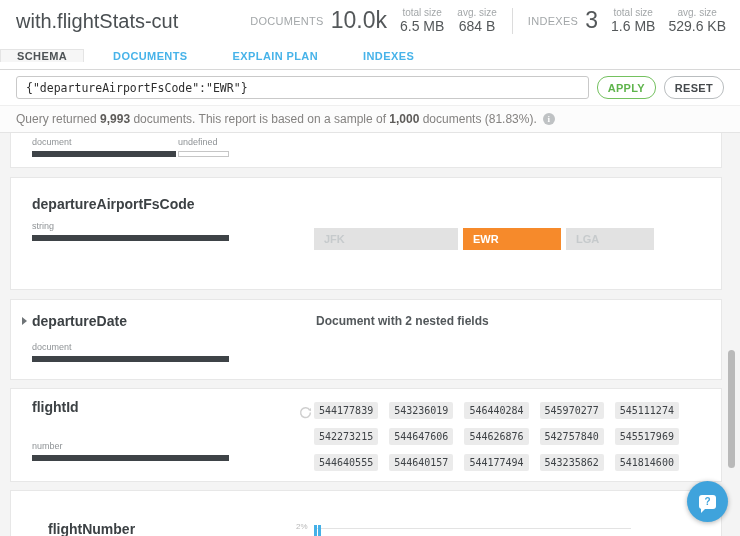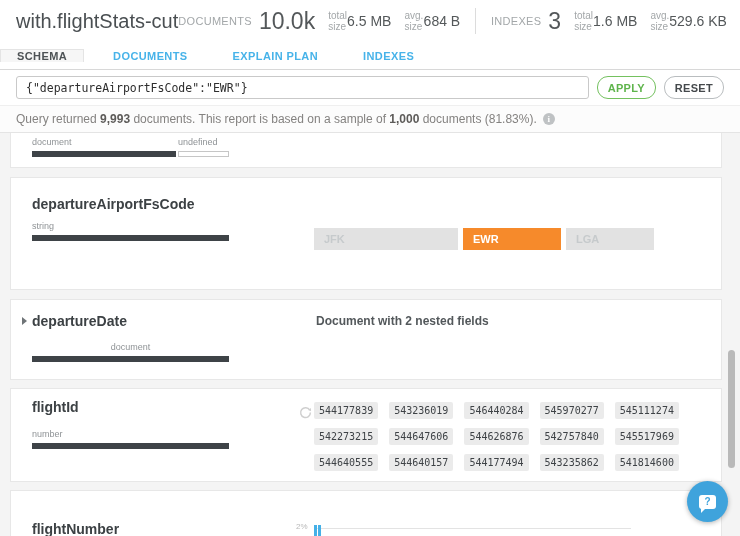--- a/index.html
+++ b/index.html
@@ -5,21 +5,21 @@
   * { margin:0; padding:0; box-sizing:border-box; }
   html,body { width:740px; height:536px; overflow:hidden; background:#fff;
     font-family:"Liberation Sans", sans-serif; }
 
   
   .header { height:42px; display:flex; align-items:center; padding:0 14px 0 16px; background:#fff; }
   .coll-title { font-size:20px; color:#4a4f52; font-weight:400; white-space:nowrap; }
   .stats { margin-left:auto; display:flex; align-items:center; }
   .stat-label { font-size:11px; color:#a3a7a9; letter-spacing:.3px; }
   .stat-big { font-size:23px; color:#54585a; font-weight:400; margin-left:7px; }
-  .stat-pair { display:flex; flex-direction:row; align-items:center; margin-left:13px; line-height:1.1; }
+  .stat-pair { display:flex; flex-direction:column; align-items:center; margin-left:13px; line-height:1.1; }
   .stat-pair .lbl { font-size:10px; color:#a3a7a9; }
   .stat-pair .val { font-size:14px; color:#54585a; margin-top:1px; white-space:nowrap; }
   .stat-divider { width:1px; height:26px; background:#dcdcdc; margin:0 15px; }
 
   
   .tabbar { height:28px; display:flex; align-items:center; 
     border-bottom:1px solid #d8d8d8; background:#fff; }
   .tab { display:flex; align-items:center; padding:0 16px; margin-right:13px;
     font-size:11px; font-weight:bold; letter-spacing:.4px; color:#47b3e9; cursor:pointer; }
   .tab.active { background:#f6f6f6; border:1px solid #e4e4e4; border-bottom:none; color:#4d5255; }
@@ -39,21 +39,21 @@
   .statusbar b { color:#5d5b59; }
   .info-icon { width:12px; height:12px; border-radius:50%; background:#bfc2c4; color:#fff;
     font-size:9px; font-weight:bold; display:inline-flex; align-items:center; justify-content:center;
     margin-left:6px; font-family:"Liberation Serif", serif; }
 
   
   .content { position:relative; height:403px; background:#f4f4f4; padding:0 18px 0 10px; overflow:hidden; }
   .card { position:relative; background:#fff; border:1px solid #e7e7e7; }
   .card-cut-top { height:35px; border-top:none; padding:5px 0 0 21px; display:flex; }
   .card-airport { height:113px; margin-top:9px; }
-  .card-depdate { height:81px; margin-top:9px;text-align:center; }
+  .card-depdate { height:81px; margin-top:9px; }
   .card-flightid { height:94px; margin-top:8px; }
   .card-flightnum { height:60px; margin-top:8px; }
 
   .fname { position:absolute; left:21px; font-size:14px; font-weight:bold; color:#3c4144; }
   .tgroup { line-height:1; }
   .type-label { font-size:9px; color:#8f9396; margin-bottom:4px; }
   .bar { height:6px; background:#3e4347; }
   .bar.outline { background:#fff; border:1px solid #c6c6c6; }
   .w197 { width:197px; } .w167 { width:197px; }
   .abs { position:absolute; }
@@ -175,21 +175,21 @@
     <div class="fname" style="top:13px;">departureDate</div>
     <div class="nested-summary">Document with 2 nested fields</div>
     <div class="tgroup abs" style="left:21px; top:43px;">
       <div class="type-label">document</div>
       <div class="bar w167"></div>
     </div>
   </div>
 
   <div class="card card-flightid">
     <div class="fname" style="top:10px;">flightId</div>
-    <div class="tgroup abs" style="left:21px; top:41px;">
+    <div class="tgroup abs" style="left:21px; top:53px;">
       <div class="type-label">number</div>
       <div class="bar w197"></div>
     </div>
     <div class="refresh">
       <svg width="13" height="13" viewBox="0 0 16 16">
         <path d="M13.2 5.2 A6 6 0 1 0 14 8" fill="none" stroke="#cfcfcf" stroke-width="1.8"></path>
         <path d="M14.6 2.6 L14.9 6.4 L11.4 5.0 Z" fill="#cfcfcf"></path>
       </svg>
     </div>
     <div class="fid-grid">
@@ -205,21 +205,21 @@
       <span class="fchip">545517969</span>
       <span class="fchip">544640555</span>
       <span class="fchip">544640157</span>
       <span class="fchip">544177494</span>
       <span class="fchip">543235862</span>
       <span class="fchip">541814600</span>
     </div>
   </div>
 
   <div class="card card-flightnum">
-    <div class="fname" style="top:30px;">flightNumber</div>
+    <div class="fname" style="top:30px;margin-left:16px;">flightNumber</div>
     <div class="axis-tick">2%</div>
     <div class="axis-line"></div>
     <div class="mini-bar b1"></div>
     <div class="mini-bar b2"></div>
   </div>
 
   <div class="scroll-thumb"></div>
 </div>
 
 <div class="help-bubble">

